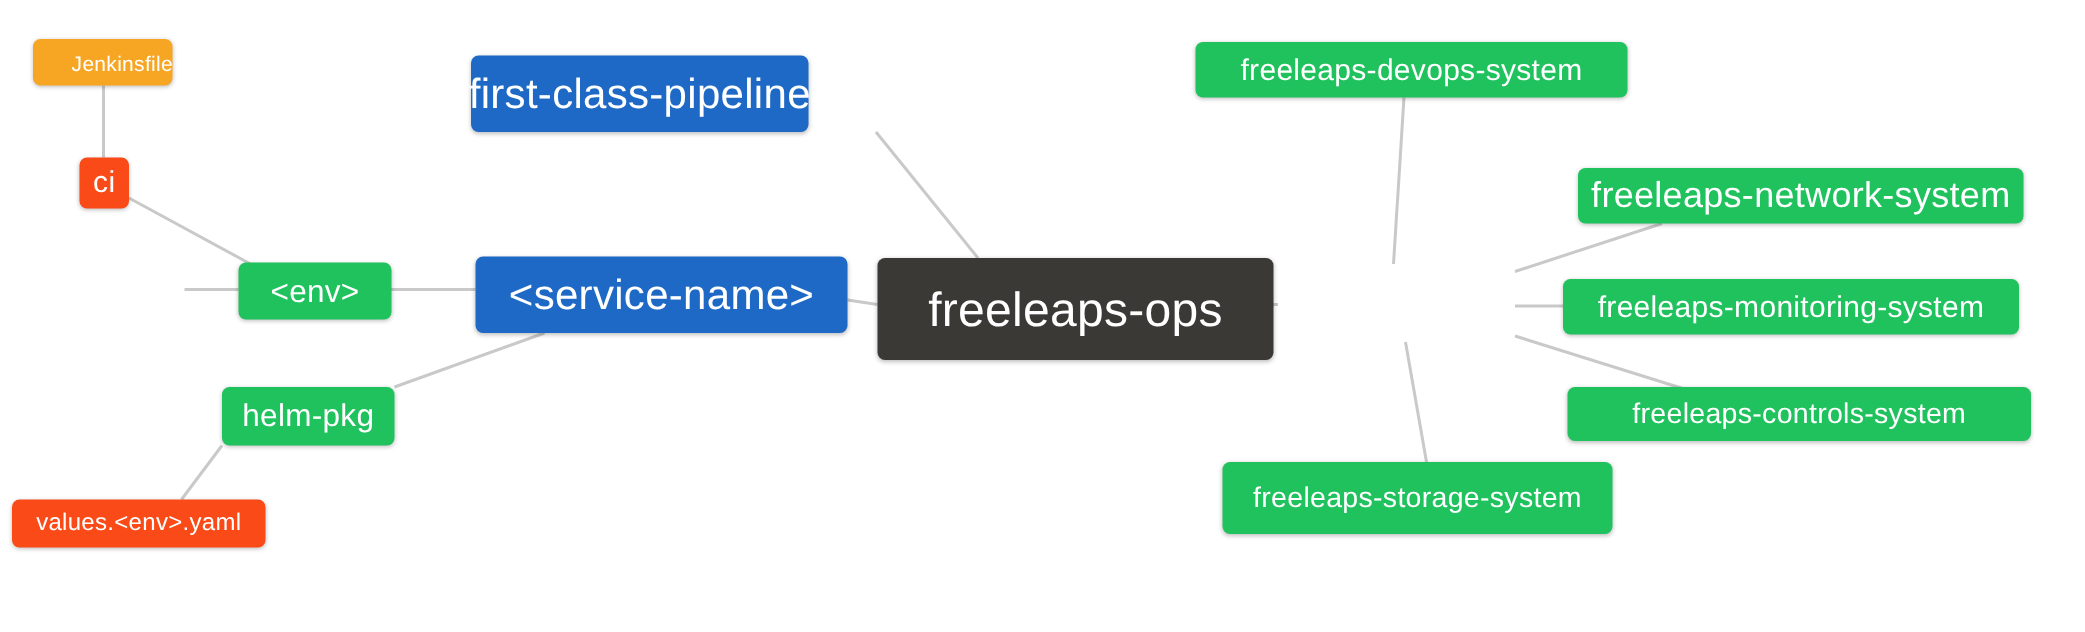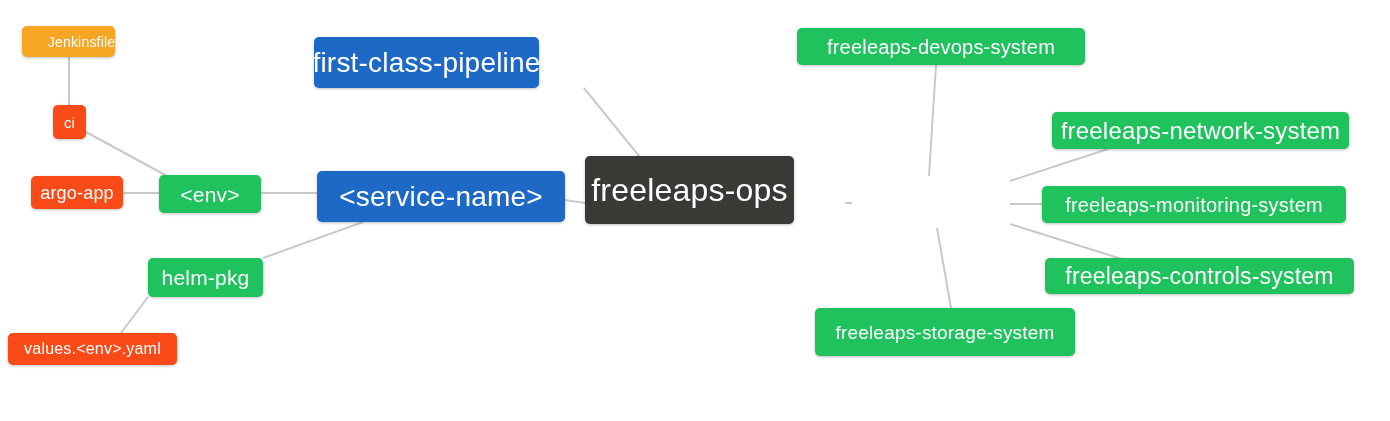--- a/index.html
+++ b/index.html
@@ -62,27 +62,26 @@
     <line x1="584" y1="88" x2="652" y2="172"></line>
     <line x1="845" y1="203" x2="852" y2="203"></line>
     <line x1="929" y1="176" x2="936" y2="65"></line>
     <line x1="1010" y1="181" x2="1108" y2="149"></line>
     <line x1="1010" y1="204" x2="1042" y2="204"></line>
     <line x1="1010" y1="224" x2="1125" y2="260"></line>
     <line x1="937" y1="228" x2="951" y2="308"></line>
   </svg>
 
   <div class="node c-orange" style="left:22px;  top:26px;  width:93px;  height:31px; font-size:14px;padding-left:34px;">Jenkinsfile</div>
-  <div class="node c-red" style="left:53px;  top:105px; width:33px;  height:34px; font-size:15px;">ci</div>
-  <div class="node c-red" style="left:31px;  top:176px; width:92px;  height:33px; font-size:18px;">argo-app</div>
+  <div class="node c-red" style="left:53px;  top:105px; width:33px;  height:34px; font-size:20px;">ci</div>
   <div class="node c-green" style="left:159px; top:175px; width:102px;  height:38px; font-size:21px;">&lt;env&gt;</div>
   <div class="node c-green" style="left:148px; top:258px; width:115px; height:39px; font-size:21px;">helm-pkg</div>
   <div class="node c-red" style="left:8px;   top:333px; width:169px; height:32px; font-size:16px;">values.&lt;env&gt;.yaml</div>
   <div class="node c-blue" style="left:314px; top:37px;  width:225px; height:51px; font-size:28px;">first-class-pipeline</div>
   <div class="node c-blue" style="left:317px; top:171px; width:248px; height:51px; font-size:28px;">&lt;service-name&gt;</div>
-  <div class="node c-dark" style="left:585px; top:156px; width:209px; height:68px; font-size:32px;">freeleaps-ops</div>
+  <div class="node c-dark" style="left:585px; top:172px; width:264px; height:68px; font-size:32px;">freeleaps-ops</div>
   <div class="node c-green" style="left:797px;  top:28px;  width:288px; height:37px; font-size:20px;">freeleaps-devops-system</div>
   <div class="node c-green" style="left:1052px; top:112px; width:297px; height:37px; font-size:24px;">freeleaps-network-system</div>
   <div class="node c-green" style="left:1042px; top:186px; width:304px; height:37px; font-size:20px;">freeleaps-monitoring-system</div>
-  <div class="node c-green" style="left:1045px; top:258px; width:309px; height:36px; font-size:23px;">freeleaps-controls-system</div>
+  <div class="node c-green" style="left:1045px; top:258px; width:309px; height:36px; font-size:19px;">freeleaps-controls-system</div>
   <div class="node c-green" style="left:815px;  top:308px; width:260px; height:48px; font-size:19px;">freeleaps-storage-system</div>
 
 </div>
 
 </body></html>

